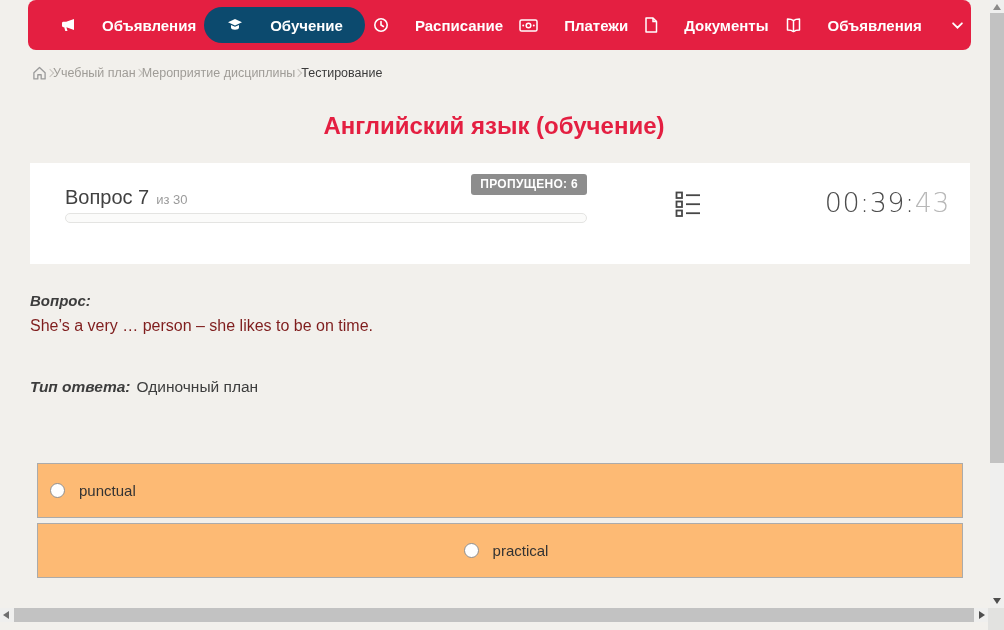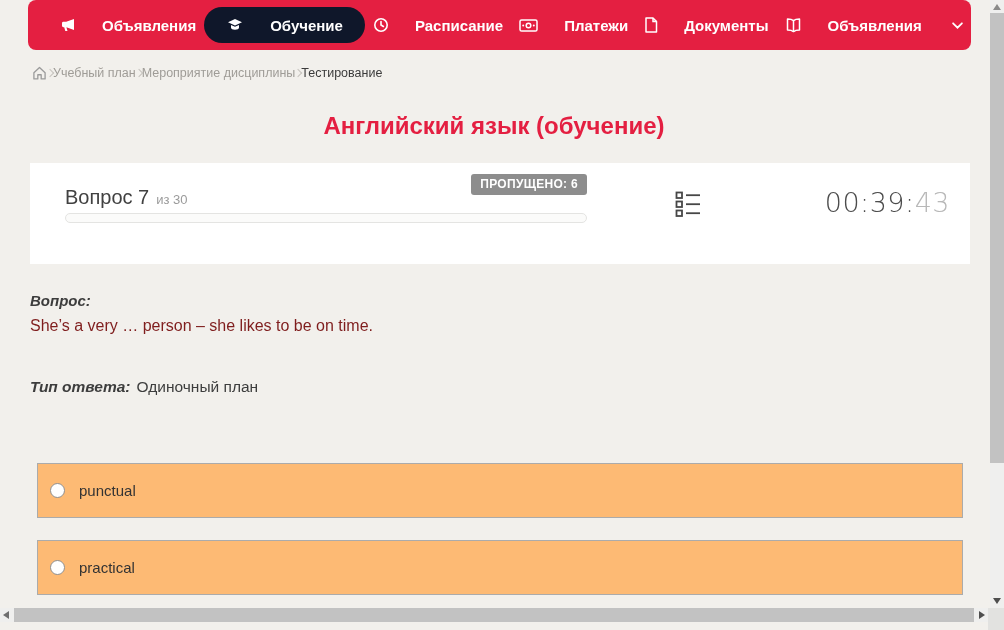--- a/index.html
+++ b/index.html
@@ -16,21 +16,21 @@
     background:#e41f41; border-radius:8px;
     display:flex; align-items:center; justify-content:space-between;
     padding:0 24px;
   }
   .nav-item {
     display:flex; align-items:center; gap:26px;
     color:#fff; font-size:15px; font-weight:bold;
     height:36px; padding:0 8px; cursor:pointer; white-space:nowrap;
   }
   .nav-item.active {
-    background:#0f172a; border-radius:20px; padding:16px 22px;
+    background:#0c4a6e; border-radius:20px; padding:16px 22px;
   }
   .nav-item svg { display:block; }
 
   
   .breadcrumb {
     position:absolute; left:32px; top:61px; height:24px;
     display:flex; align-items:center; gap:0;
     font-size:12.5px; color:#9f9c97;
   }
   .crumb { color:#9f9c97; cursor:pointer; }
@@ -78,21 +78,21 @@
   .q-type  { position:absolute; left:30px; top:378px; font-size:15.5px; color:#3d3d3d; }
   .q-type .t-label { font-weight:bold; font-style:italic; margin-right:6px; }
 
   
   .options { position:absolute; left:37px; top:463px; width:926px; }
   .option-card {
     height:55px; background:#fdba74; border:1px solid #ababab;
     display:flex; align-items:center; padding-left:12px; gap:14px;
     cursor:pointer;
   }
-  .option-card + .option-card { margin-top:22px; }
+  .option-card + .option-card { margin-top:5px;justify-content:center; }
   .radio {
     width:15px; height:15px; border:1px solid #8f8f8f; border-radius:50%;
     background:#fff; flex:none;
   }
   .option-label { font-size:15px; color:#333; }
 
   
   .v-track { position:absolute; left:990px; top:0; width:14px; height:608px; background:#efefee; }
   .v-thumb { position:absolute; left:990px; top:13px; width:14px; height:450px; background:#c2c2c2; cursor:pointer; }
   .h-track { position:absolute; left:0; top:608px; width:988px; height:14px; background:#efefee; }

